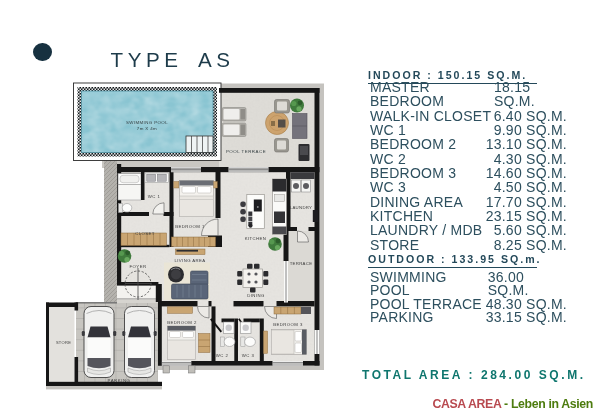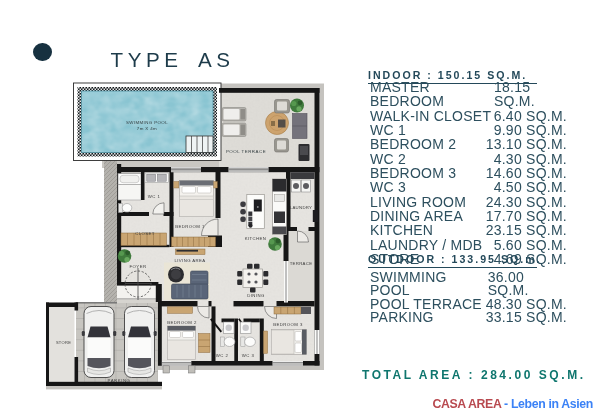--- a/index.html
+++ b/index.html
@@ -42,38 +42,34 @@
     </div>
   <div class="row">
       <span>BEDROOM 3</span>
       <span>14.60 SQ.M.</span>
     </div>
   <div class="row">
       <span>WC 3</span>
       <span>4.50 SQ.M.</span>
     </div>
   <div class="row">
-      <span>LIVING ROOM</span>
-      <span>24.30 SQ.M.</span>
-    </div>
-  <div class="row">
       <span>DINING AREA</span>
       <span>17.70 SQ.M.</span>
     </div>
   <div class="row">
       <span>KITCHEN</span>
       <span>23.15 SQ.M.</span>
     </div>
   <div class="row">
       <span>LAUNDRY / MDB</span>
       <span>5.60 SQ.M.</span>
     </div>
   <div class="row">
       <span>STORE</span>
-      <span>4.69 SQ.M.</span>
+      <span>8.25 SQ.M.</span>
     </div>
 </div>
 
 <div class="abs hdr" style="left:368px;top:253px;width:169px;">OUTDOOR : 133.95 SQ.m.</div>
 
 <div class="abs rows2" style="left:370px;top:270.8px;width:197px;">
   <div class="row">
       <span>SWIMMING POOL</span>
       <span>36.00 SQ.M.</span>
     </div>
@@ -82,21 +78,21 @@
       <span>48.30 SQ.M.</span>
     </div>
   <div class="row">
       <span>PARKING</span>
       <span>33.15 SQ.M.</span>
     </div>
 </div>
 
 <div class="abs" style="left:362px;top:368px;font-size:12px;font-weight:bold;letter-spacing:2.55px;color:#0f766e;white-space:nowrap;">TOTAL AREA : 284.00 SQ.M.</div>
 
-<div class="abs" style="right:7px;top:396.5px;font-size:12.3px;font-weight:bold;letter-spacing:-0.35px;white-space:nowrap;"><span style="color:#b8494f;">CASA AREA</span><span style="color:#3b82f6;margin-top:48px;"> - Leben in Asien</span></div>
+<div class="abs" style="right:7px;top:396.5px;font-size:12.3px;font-weight:bold;letter-spacing:-0.35px;white-space:nowrap;"><span style="color:#b8494f;">CASA AREA</span><span style="color:#4d7c0f;margin-top:48px;"> - Leben in Asien</span></div>
 
 <svg class="abs" style="left:0;top:0;" width="600" height="415" viewBox="0 0 600 415">
 <defs>
   <pattern id="checker" width="3" height="3" patternUnits="userSpaceOnUse">
     <rect width="3" height="3" fill="#11171a"></rect>
     <rect width="1.5" height="1.5" fill="#e8e8e8"></rect>
     <rect x="1.5" y="1.5" width="1.5" height="1.5" fill="#e8e8e8"></rect>
   </pattern>
   <pattern id="ptile" width="10.5" height="10.6" patternUnits="userSpaceOnUse">
     <rect width="10.5" height="10.6" fill="#c7c5c0"></rect>

